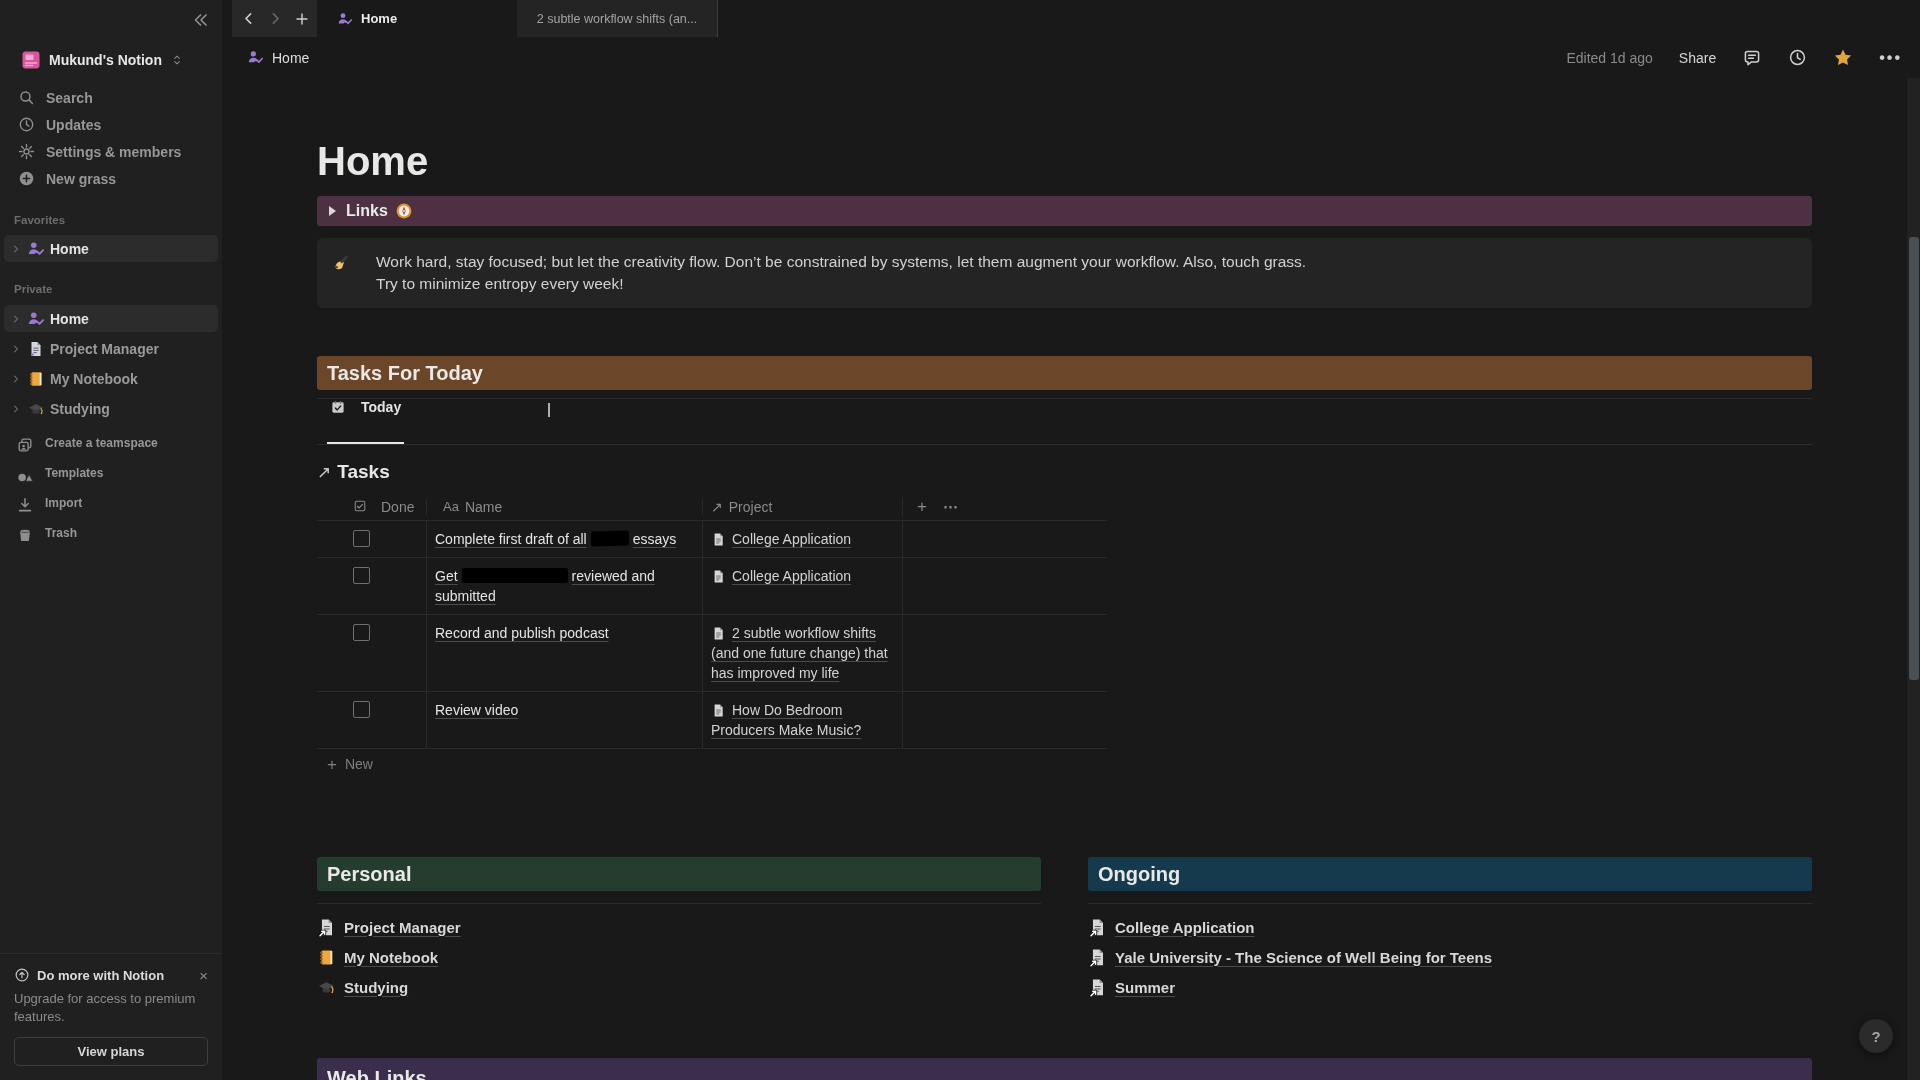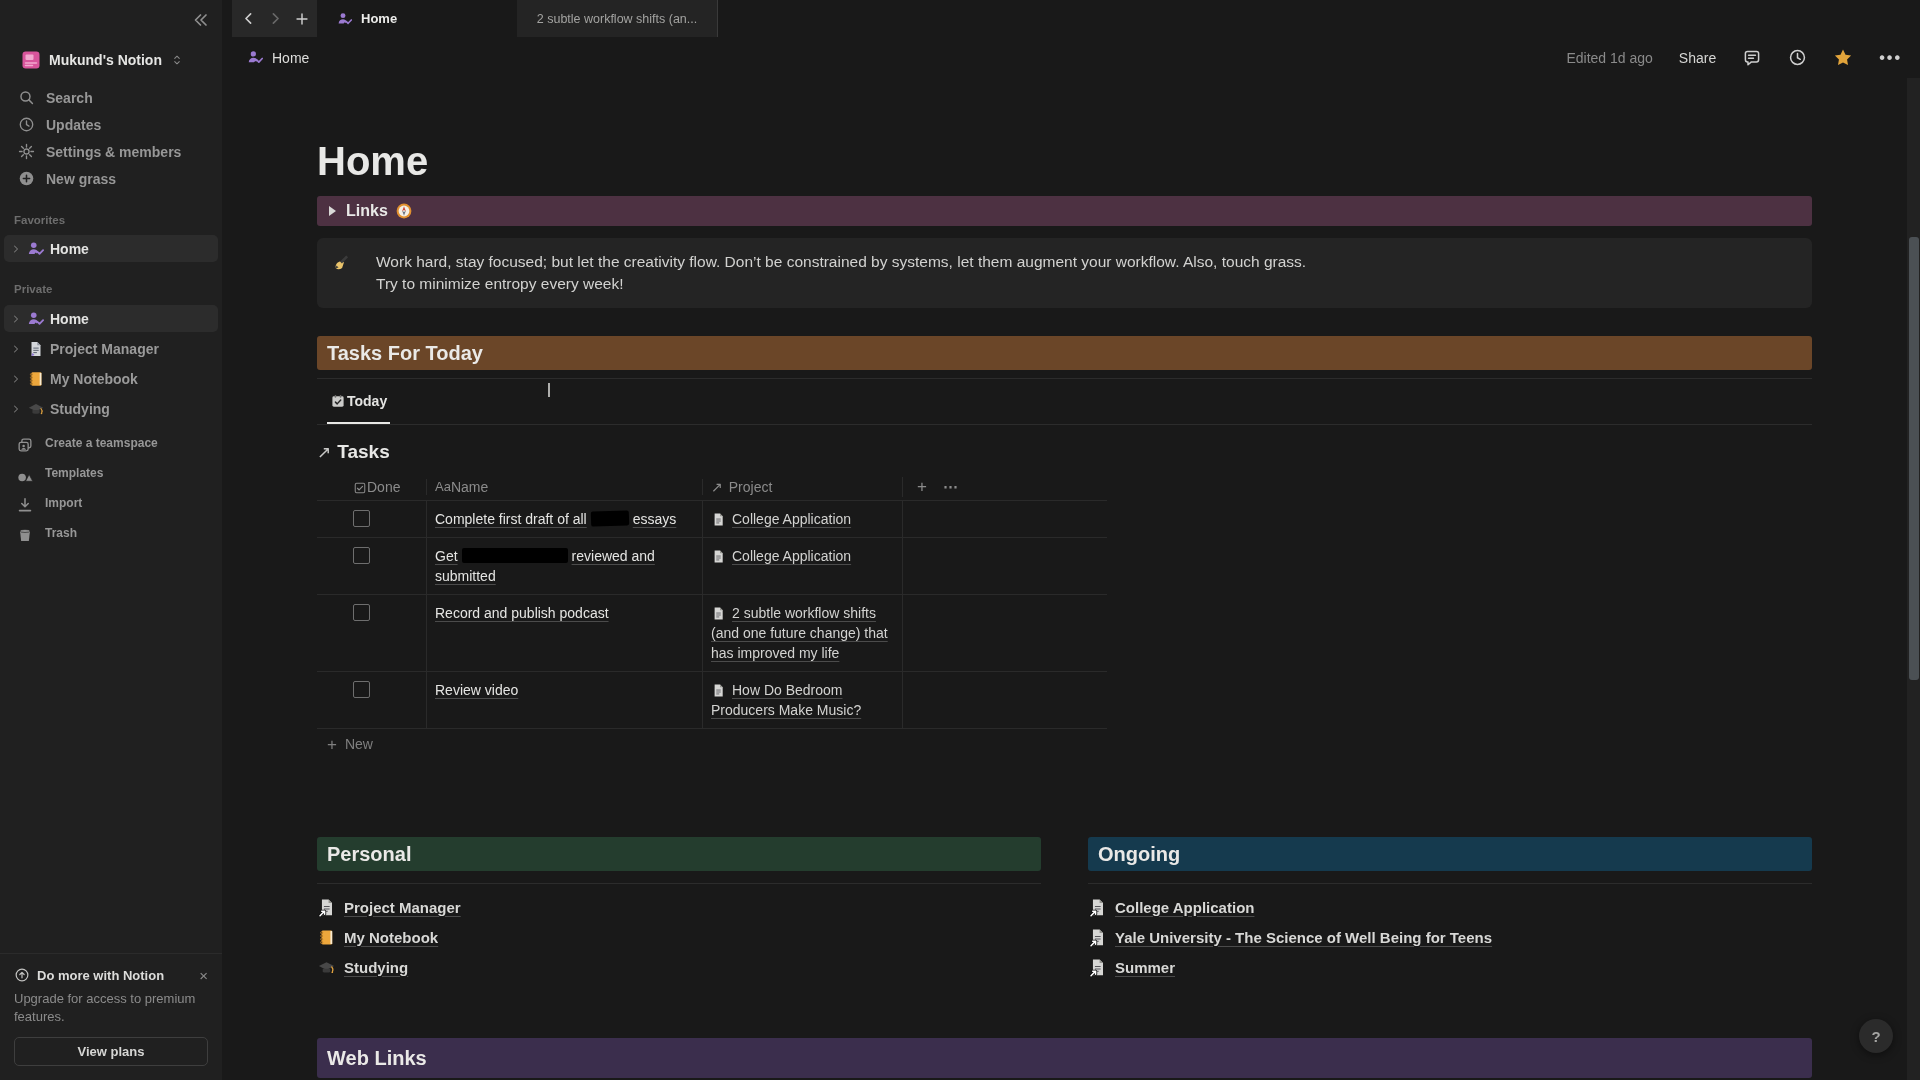--- a/index.html
+++ b/index.html
@@ -58,37 +58,37 @@
   .content{position:absolute;left:222px;top:78px;right:13px;bottom:0;overflow:hidden}
   .column{position:relative;width:1495px;margin:0 auto}
   .title{margin:58px 0 0 0;height:52px;font-size:40px;line-height:50px;font-weight:700;color:#e8e8e6}
   .links-bar{margin-top:8px;height:30px;background:var(--links_bar,#4d3142);border-radius:3px;display:flex;align-items:center;padding-left:12px;cursor:pointer}
   .tri{width:0;height:0;border-left:7px solid #d9d9d7;border-top:5px solid transparent;border-bottom:5px solid transparent;margin-right:10px}
   .links-label{font-size:16px;font-weight:700;color:#e9e9e7}
   .links-bar .ic{margin-left:7px}
   .callout{margin-top:12px;min-height:70px;background:var(--panel,#242424);border-radius:6px;display:flex;gap:25px;padding:13px 16px 13px 14px}
   .callout-text{font-size:15.5px;line-height:22px;color:#d2d2d0}
   .h2bar{height:34px;border-radius:3px;display:flex;align-items:center;padding-left:10px;font-size:20px;font-weight:700;color:#eae9e7}
-  .bar-tasks{margin-top:28px;background:var(--tasks_bar,#6b4628)}
+  .bar-tasks{margin-top:48px;background:var(--tasks_bar,#6b4628)}
   .viewtabs{margin-top:8px;height:47px;border-top:1px solid #2c2c2c;border-bottom:1px solid #2c2c2c;display:flex;align-items:stretch;position:relative}
-  .vtab{margin-left:10px;display:flex;align-items:center;gap:1px;border-bottom:2.5px solid #e8e8e6;padding:0 3px;cursor:pointer}
+  .vtab{margin-left:10px;display:flex;align-items:flex-start;gap:15px;border-bottom:2.5px solid #e8e8e6;padding:0 3px;cursor:pointer}
   .vtab-label{font-size:14px;font-weight:600;color:#e4e4e2}
   .caret{position:absolute;left:231px;top:4px;width:2px;height:14px;background:#c9c9c7;opacity:.85}
   .dbtitle{margin-top:14px;height:26px;display:flex;align-items:center;gap:6px}
   .db-arrow{font-size:17px;color:#c9c9c7}
   .db-name{font-size:19px;font-weight:700;color:#e8e8e6}
 
   
   .tbl{margin-top:8px;width:790px}
   .trow{display:flex;border-bottom:1px solid #2a2a2a}
   .thead{height:28px;align-items:center;border-bottom:1px solid #2a2a2a;color:#8b8b8b;font-size:14px}
   .c-done{width:109px;padding-left:36px;display:flex;align-items:flex-start}
-  .thead .c-done{align-items:flex-end;gap:0}
+  .thead .c-done{align-items:flex-start;gap:14px}
   .c-name{width:276px;padding:8px;border-left:1px solid #2a2a2a}
-  .thead .c-name{display:flex;align-items:flex-start;padding:0 8px}
+  .thead .c-name{display:flex;align-items:flex-start;gap:6px;padding:0 16px}
   .aa{font-size:13px;color:#8b8b8b}
   .c-proj{width:200px;padding:8px;border-left:1px solid #2a2a2a}
   .thead .c-proj{display:flex;align-items:center;gap:6px;padding:0 8px}
   .c-spacer{width:205px;border-left:1px solid #2a2a2a}
   .thead .c-spacer{display:flex;align-items:center;gap:16px;padding-left:14px;color:#8b8b8b}
   .cbx{width:17px;height:17px;margin-top:9px;border:1.5px solid #6e6e6e;border-radius:2px;background:transparent;cursor:pointer}
   .nm{font-size:14px;font-weight:500;line-height:20px;color:#e5e5e3;text-decoration:underline;text-decoration-color:rgba(255,255,255,.22);text-underline-offset:3px;cursor:pointer}
   .redact{display:inline-block;background:#000;height:15px;vertical-align:-2px;border-radius:2px;margin:0 4px}
   .r1{width:38px;transform:rotate(-2deg)}
   .r2{width:106px}

